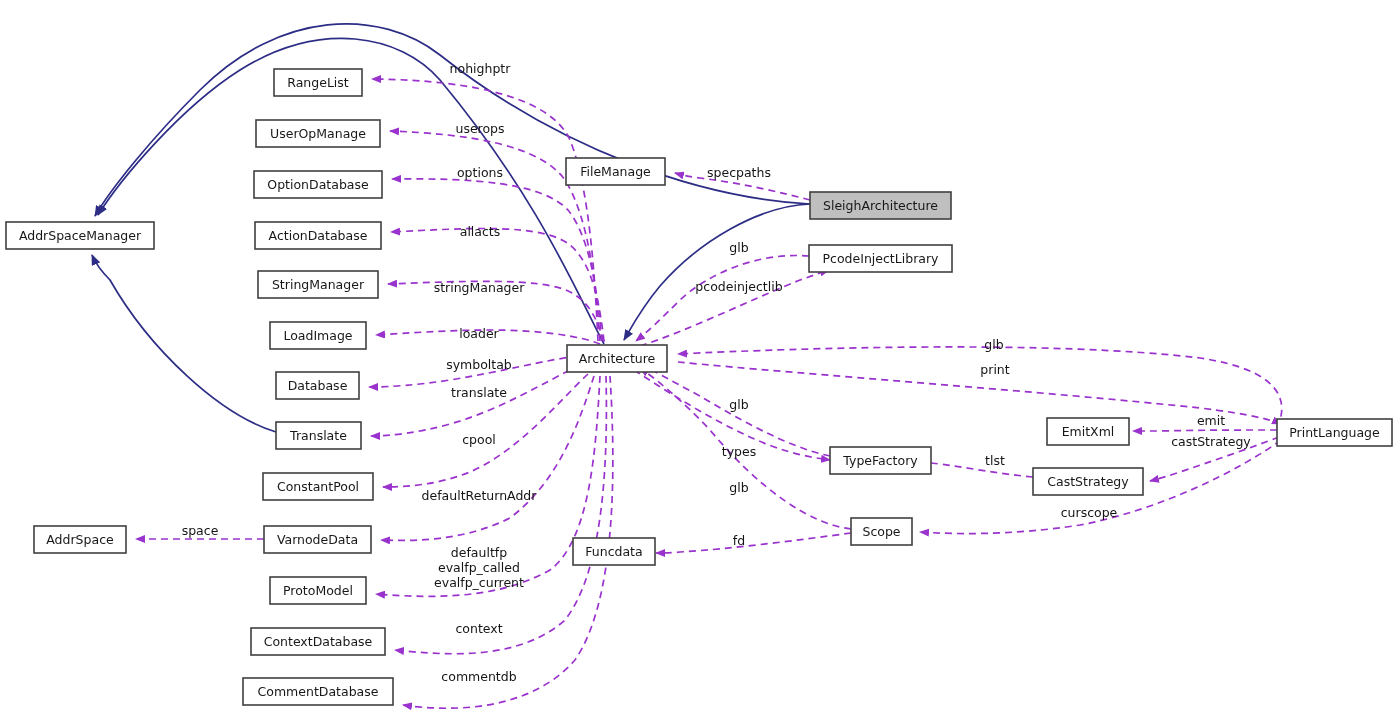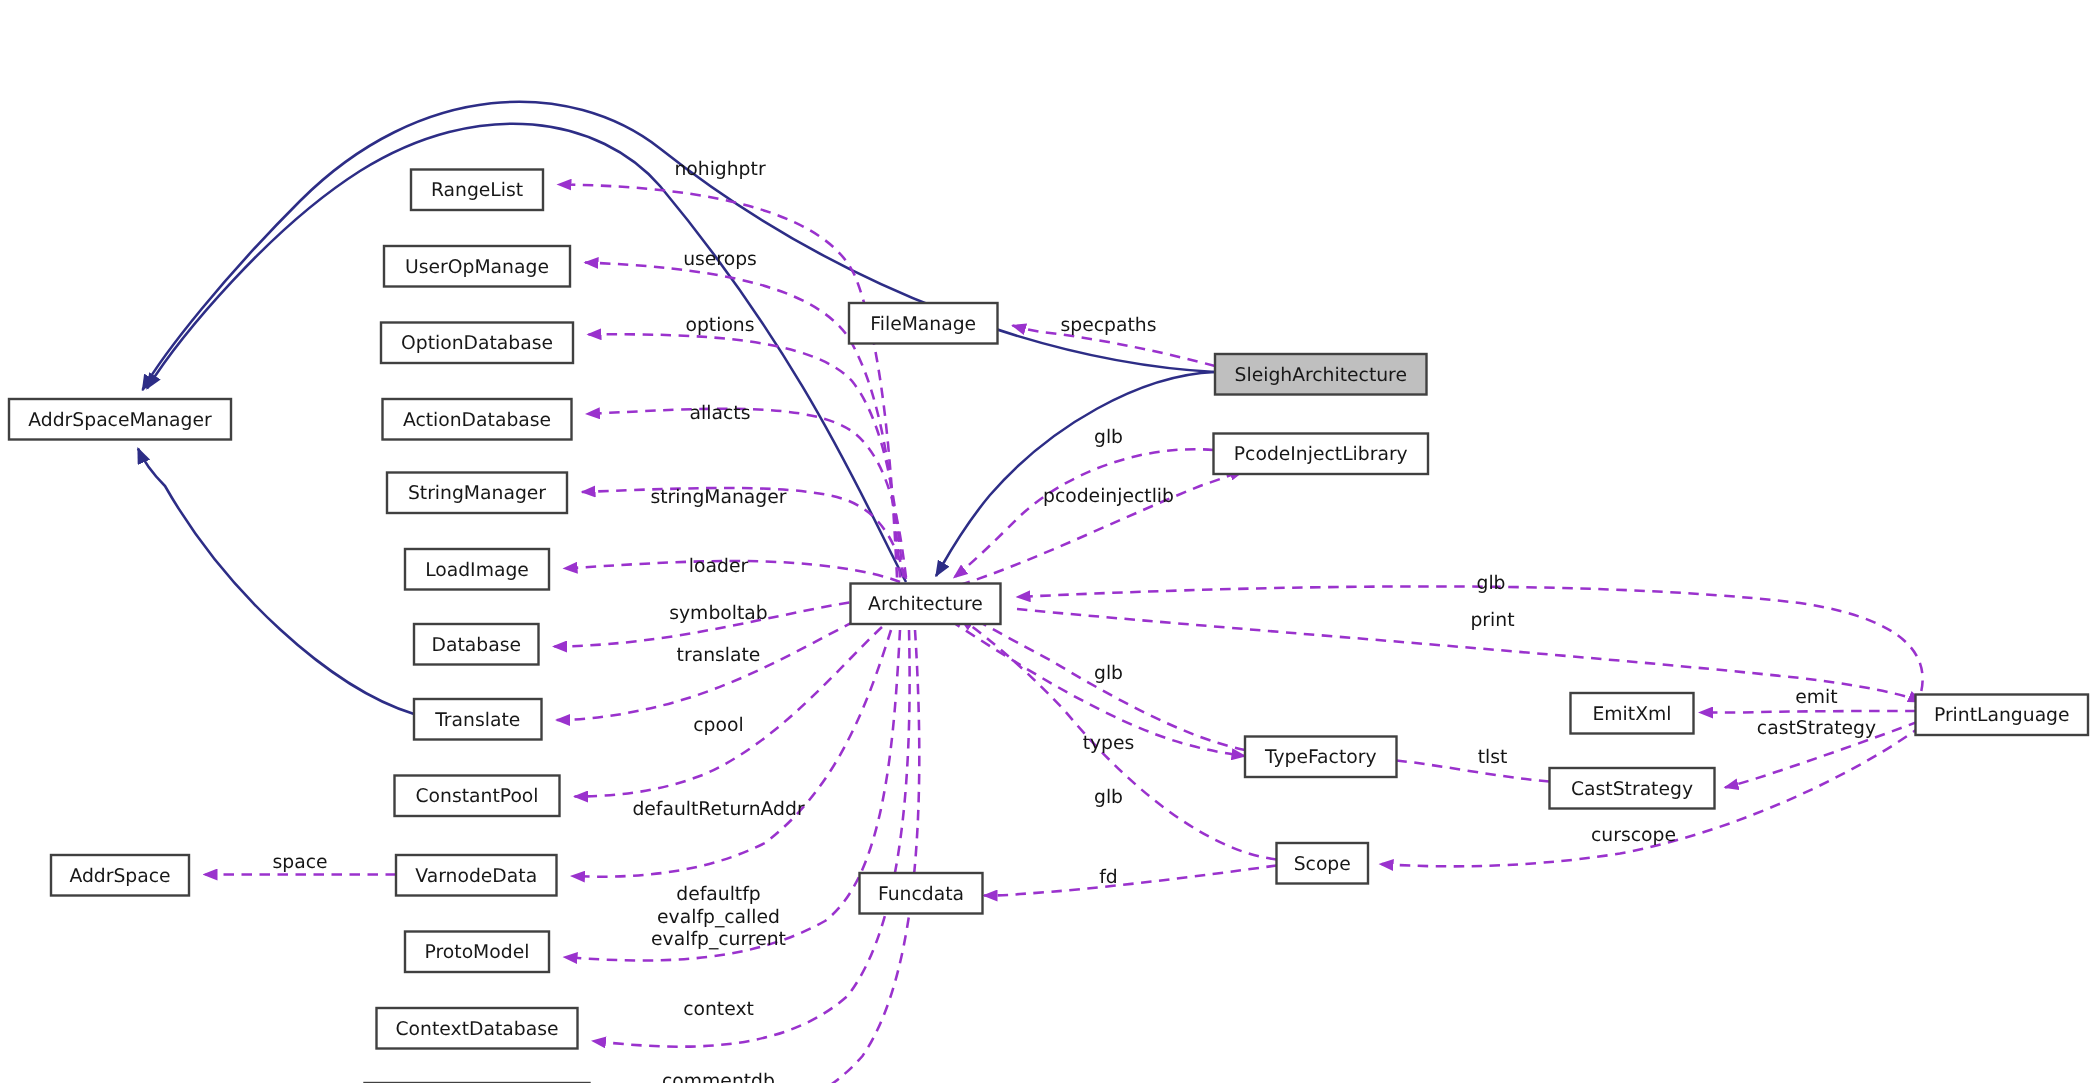--- a/index.html
+++ b/index.html
@@ -10,21 +10,20 @@
   body {
     width: 1396px;
     height: 722px;
     font-family: "DejaVu Sans", "Liberation Sans", sans-serif;
     overflow: hidden;
   }
   #diagram-root {
     position: relative;
     width: 1396px;
     height: 646px;
-    margin-top: 44px;
   }
   svg#graph {
     position: absolute;
     left: 0;
     top: 0;
     width: 1396px;
     height: 722px;
     display: block;
   }
   .node-box {

